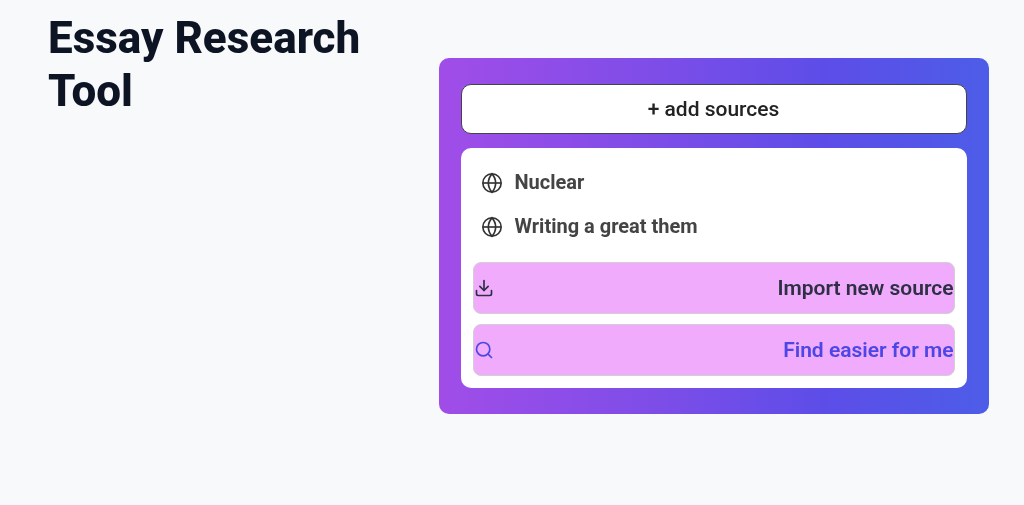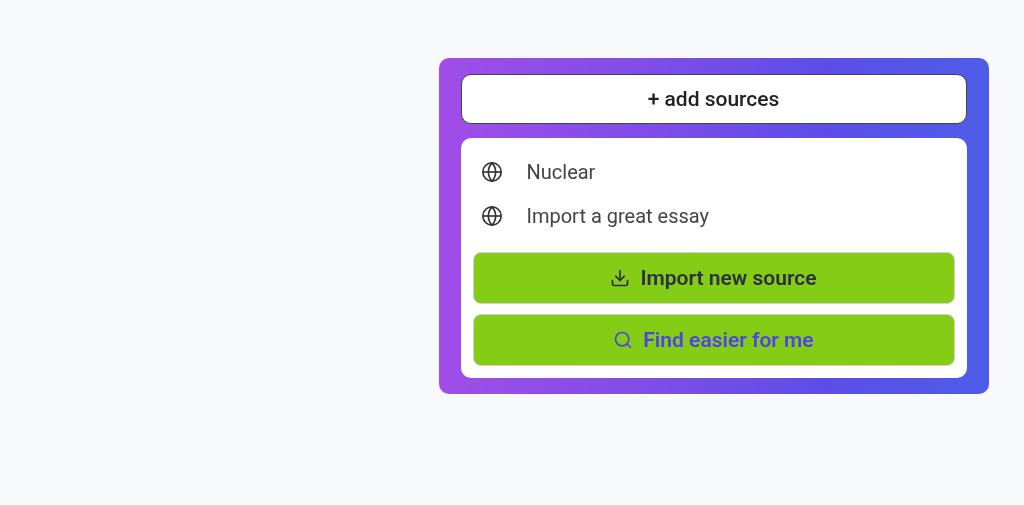--- a/index.html
+++ b/index.html
@@ -38,21 +38,21 @@
       flex: 1;
       display: flex;
       justify-content: center;
       align-items: flex-start;
       padding-top: 58px;
     }
     .card-outer {
       width: 550px;
       background: linear-gradient(90deg, #a14de8 0%, #7d4de8 40%, #5d4de8 70%, #4d5de8 100%);
       border-radius: 10px;
-      padding: 16px 22px;
+      padding: 26px 22px;
     }
     .add-sources-btn {
       width: 100%;
       background: #fff;
       border: 1.5px solid #444;
       border-radius: 10px;
       padding: 12px 0;
       font-size: 21px;
       font-weight: 500;
       color: #222;
@@ -60,39 +60,38 @@
       cursor: pointer;
       margin-bottom: 14px;
     }
     .sources-panel {
       background: #fff;
       border-radius: 10px;
       padding: 12px;
     }
     .source-row {
       display: flex;
-      align-items: center;
+      align-items: flex-end;
       padding: 10px 8px;
       font-size: 20px;
       color: #444;
-      font-weight: 400;
-      gap: 12px;
+      font-weight: 700;
     }
     .globe-icon {
       width: 22px;
       height: 22px;
       margin-right: 12px;
       flex-shrink: 0;
     }
     .action-btn {
       display: flex;
       align-items: center;
-      justify-content: center;
+      justify-content: space-between;
       width: 100%;
-      background: #84cc16;
+      background: #f0abfc;
       border: 1px solid #d0d0d0;
       border-radius: 8px;
       padding: 13px 0;
       font-size: 21px;
       font-weight: 600;
       cursor: pointer;
       margin-top: 10px;
       gap: 10px;
     }
     .action-btn.import {
@@ -105,20 +104,21 @@
     .btn-icon {
       width: 20px;
       height: 20px;
       flex-shrink: 0;
     }
   </style>
 </head>
 <body>
 
 <div class="left-col">
+  <h1 class="title">Essay Research Tool</h1>
 </div>
 
 <div class="right-col">
   <div class="card-outer">
     <div class="add-sources-btn">+ add sources</div>
     <div class="sources-panel">
 
       <div class="source-row">
         <svg class="globe-icon" viewBox="0 0 24 24" fill="none" stroke="#333" stroke-width="1.8">
           <circle cx="12" cy="12" r="10"></circle>
@@ -127,21 +127,21 @@
         </svg>
         <span>Nuclear</span>
       </div>
 
       <div class="source-row">
         <svg class="globe-icon" viewBox="0 0 24 24" fill="none" stroke="#333" stroke-width="1.8">
           <circle cx="12" cy="12" r="10"></circle>
           <line x1="2" y1="12" x2="22" y2="12"></line>
           <path d="M12 2a15.3 15.3 0 0 1 4 10 15.3 15.3 0 0 1-4 10 15.3 15.3 0 0 1-4-10 15.3 15.3 0 0 1 4-10z"></path>
         </svg>
-        <span>Import a great essay</span>
+        <span>Writing a great them</span>
       </div>
 
       <div class="action-btn import">
         <svg class="btn-icon" viewBox="0 0 24 24" fill="none" stroke="#2d3044" stroke-width="2" stroke-linecap="round" stroke-linejoin="round">
           <path d="M21 15v4a2 2 0 0 1-2 2H5a2 2 0 0 1-2-2v-4"></path>
           <polyline points="7 10 12 15 17 10"></polyline>
           <line x1="12" y1="15" x2="12" y2="3"></line>
         </svg>
         <span>Import new source</span>
       </div>

